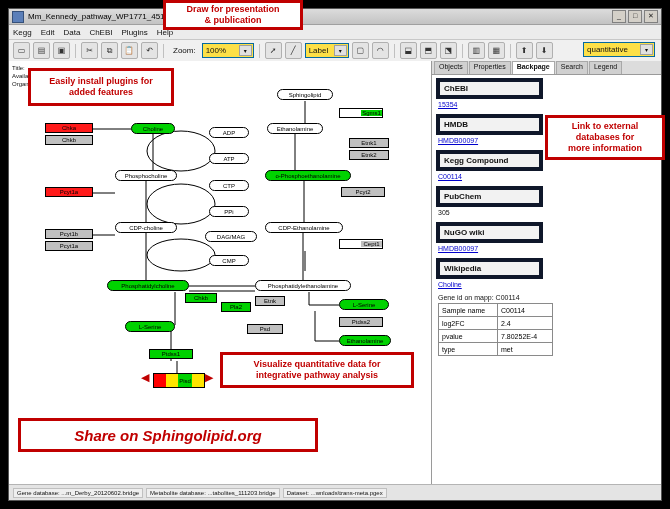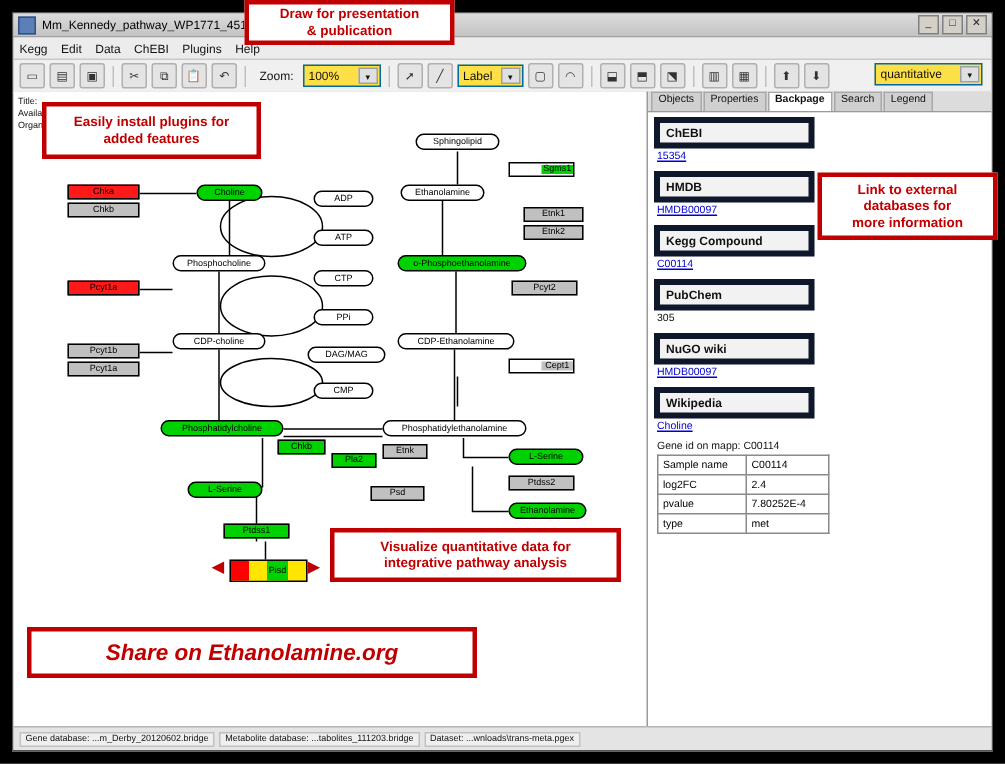--- a/index.html
+++ b/index.html
@@ -293,13 +293,13 @@
 
 <div class="callout cal-top" style="white-space:pre-line;">Draw for presentation
 &amp; publication</div>
 <div class="callout cal-plugins" style="white-space:pre-line;">Easily install plugins for
 added features</div>
 <div class="callout cal-link" style="white-space:pre-line;">Link  to external
 databases  for
 more information</div>
 <div class="callout cal-viz" style="white-space:pre-line;">Visualize quantitative data  for
 integrative pathway analysis</div>
-<div class="callout cal-share">Share on Ethanolamine.org</div>
+<div class="callout cal-share">Share on Sphingolipid.org</div>
 
 </body></html>

